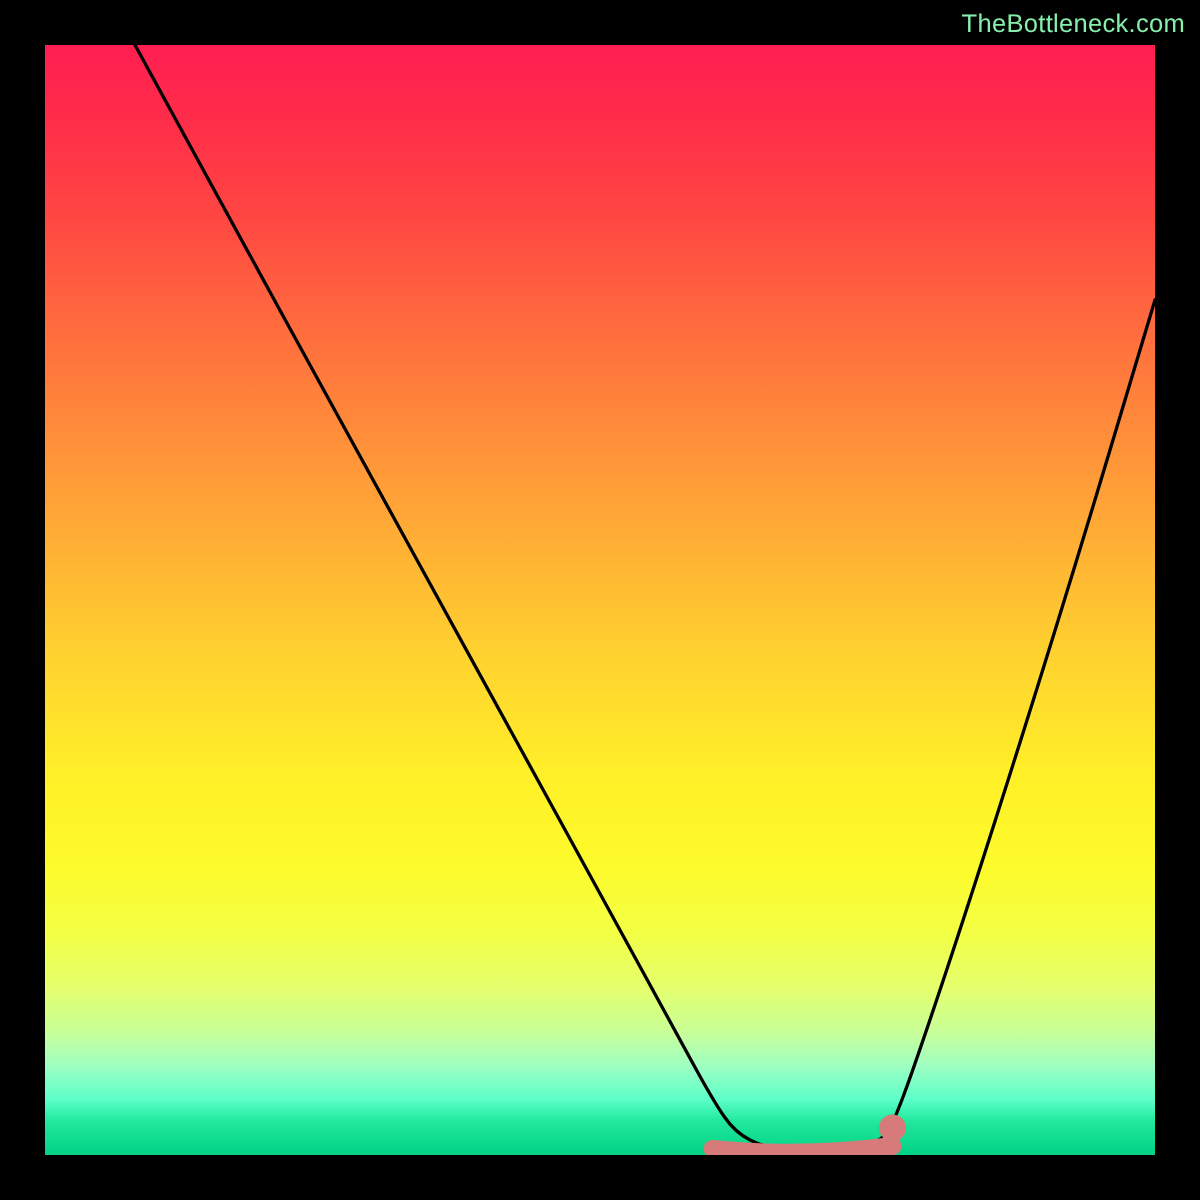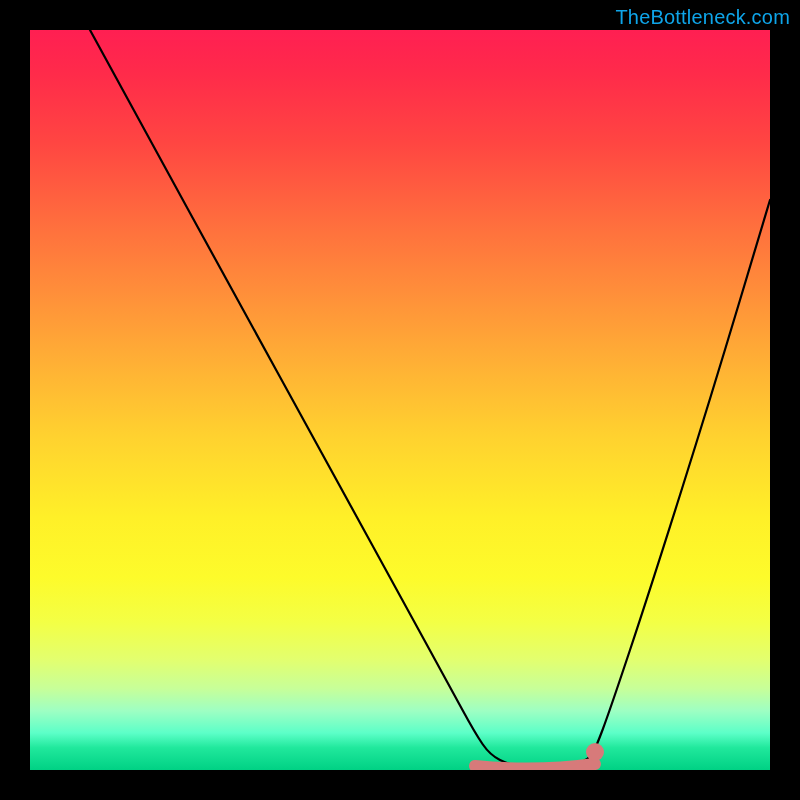--- a/index.html
+++ b/index.html
@@ -51,23 +51,23 @@
   .curve-svg {
     position: absolute;
     inset: 0;
     width: 100%;
     height: 100%;
   }
   .watermark {
     position: absolute;
     top: 6px;
     right: 10px;
-    font-size: 20px;
+    font-size: 17px;
     font-weight: 500;
-    color: #0ea5e9;
+    color: #86efac;
     letter-spacing: 0.2px;
     user-select: none;
   }
 </style>
 </head>
 <body>
 
 <div class="frame">
   <div class="plot">
     <div class="gradient"></div>

